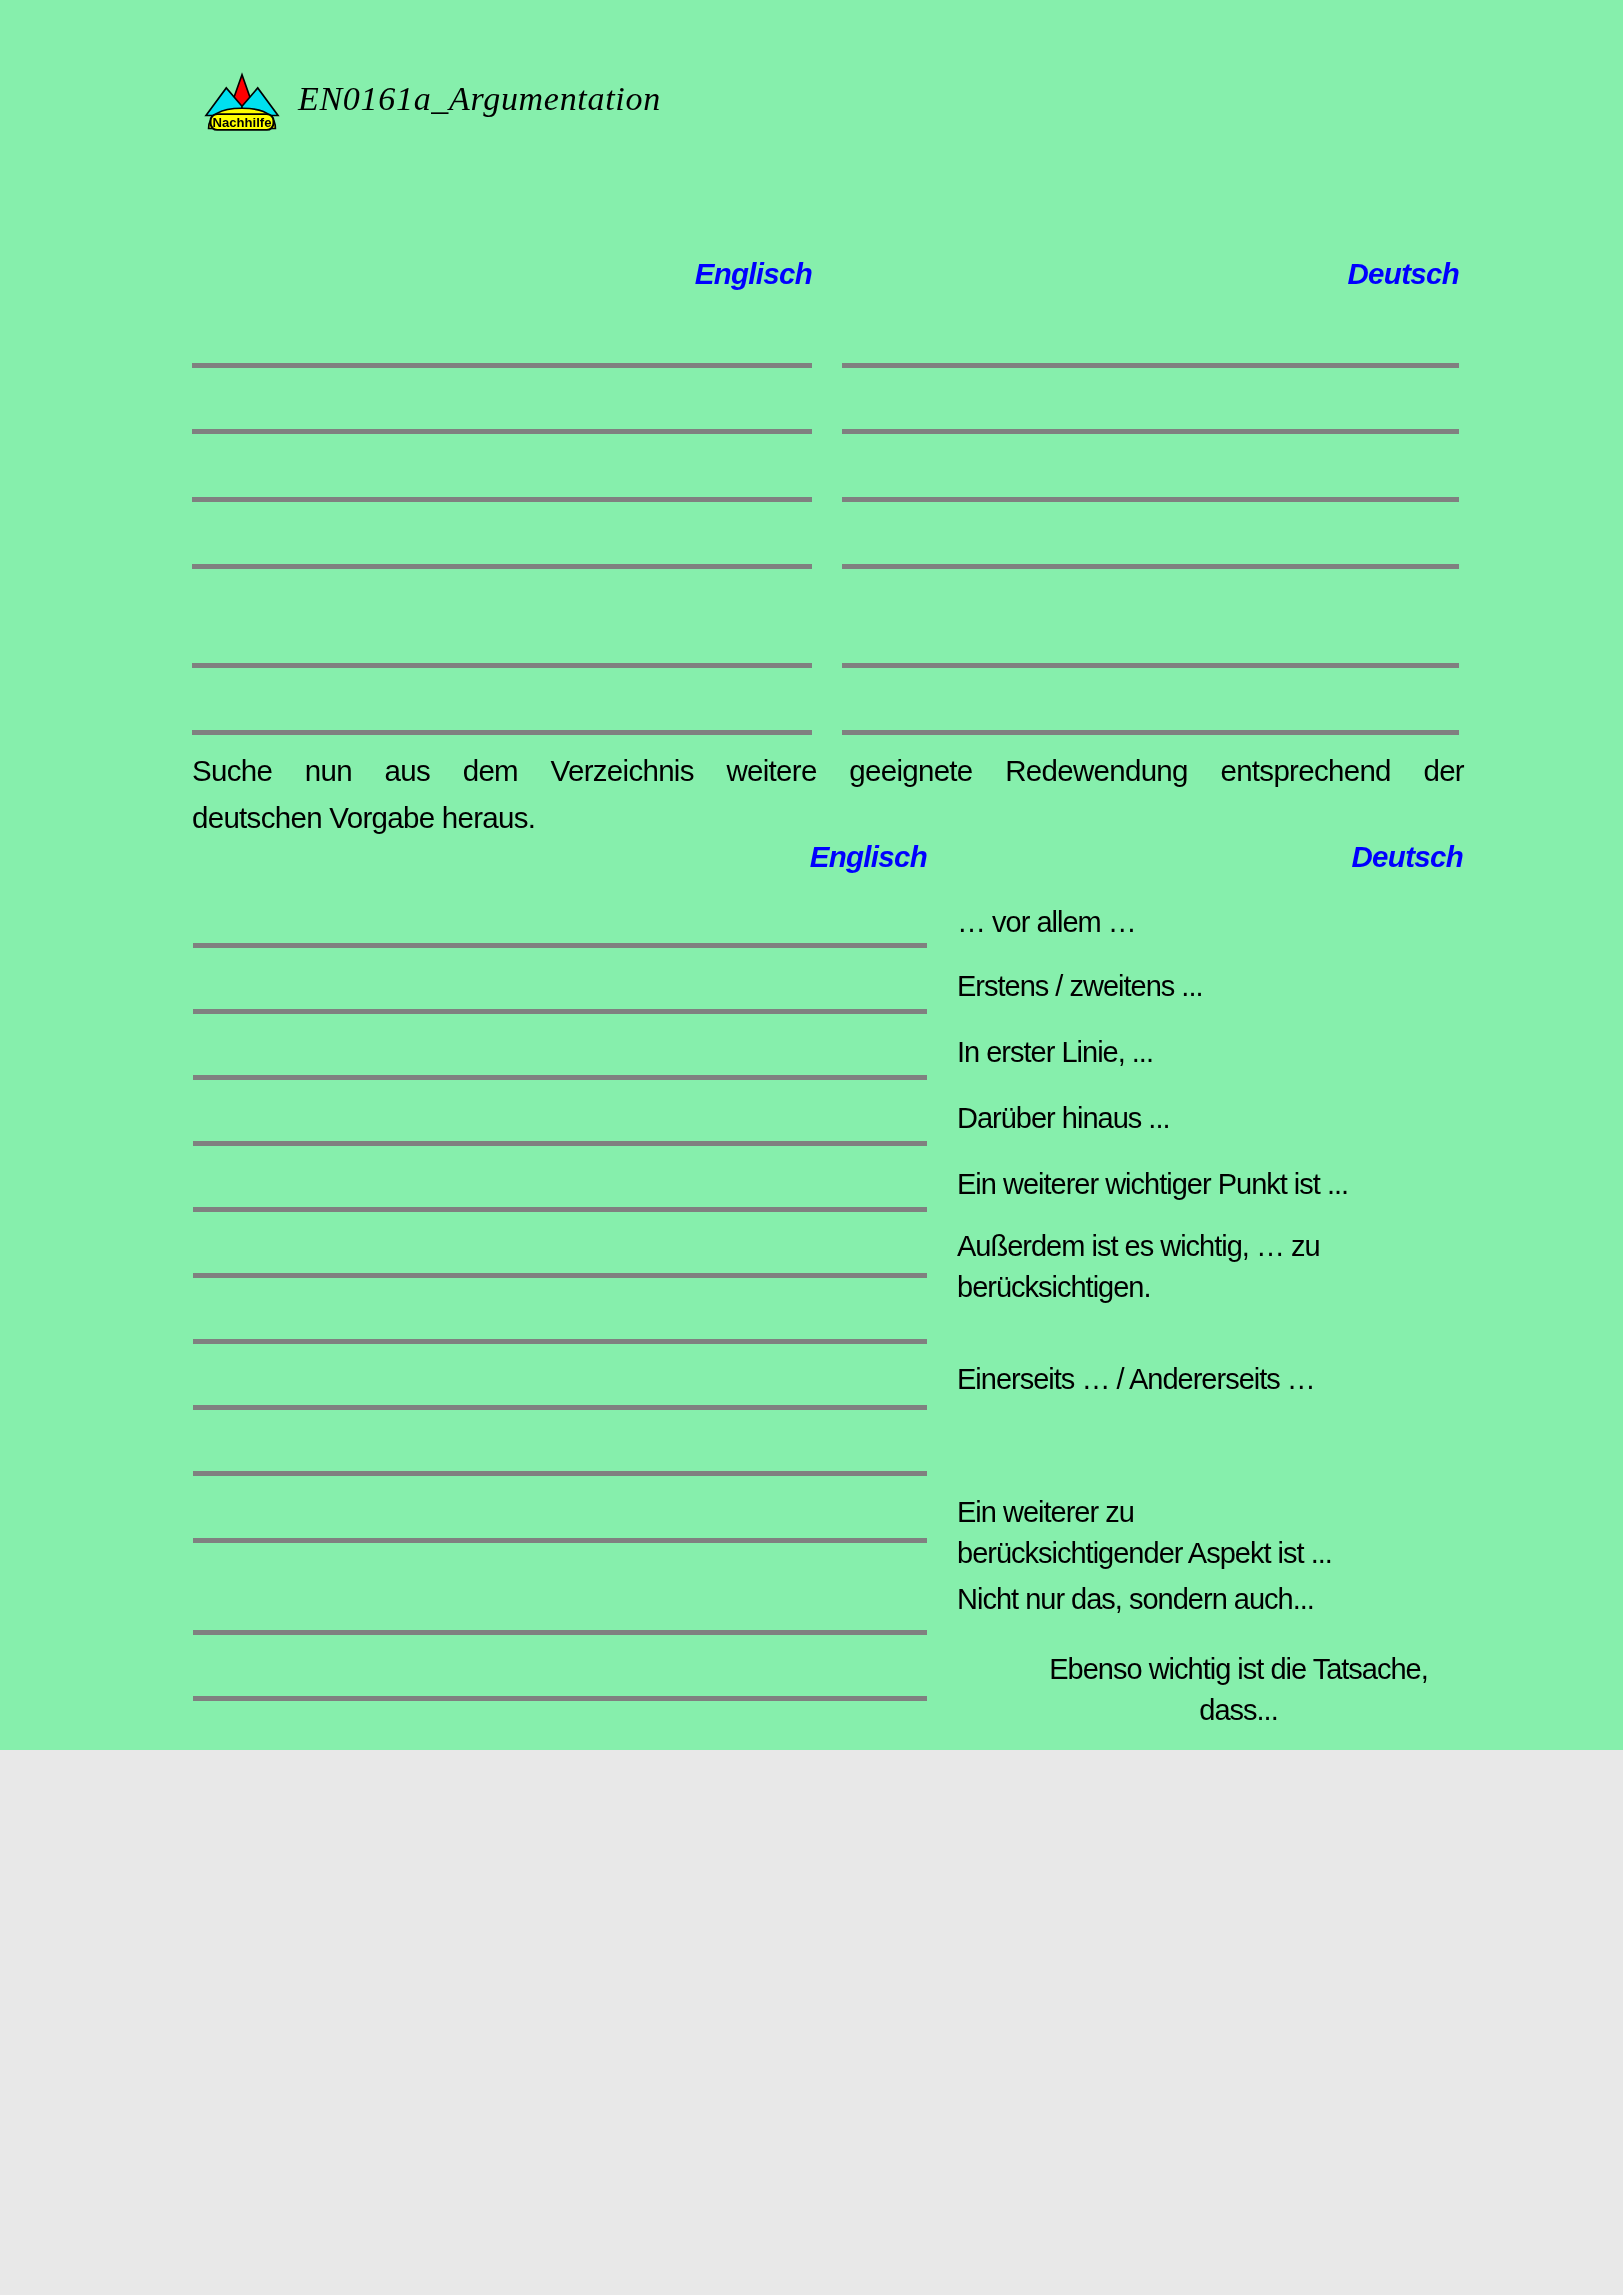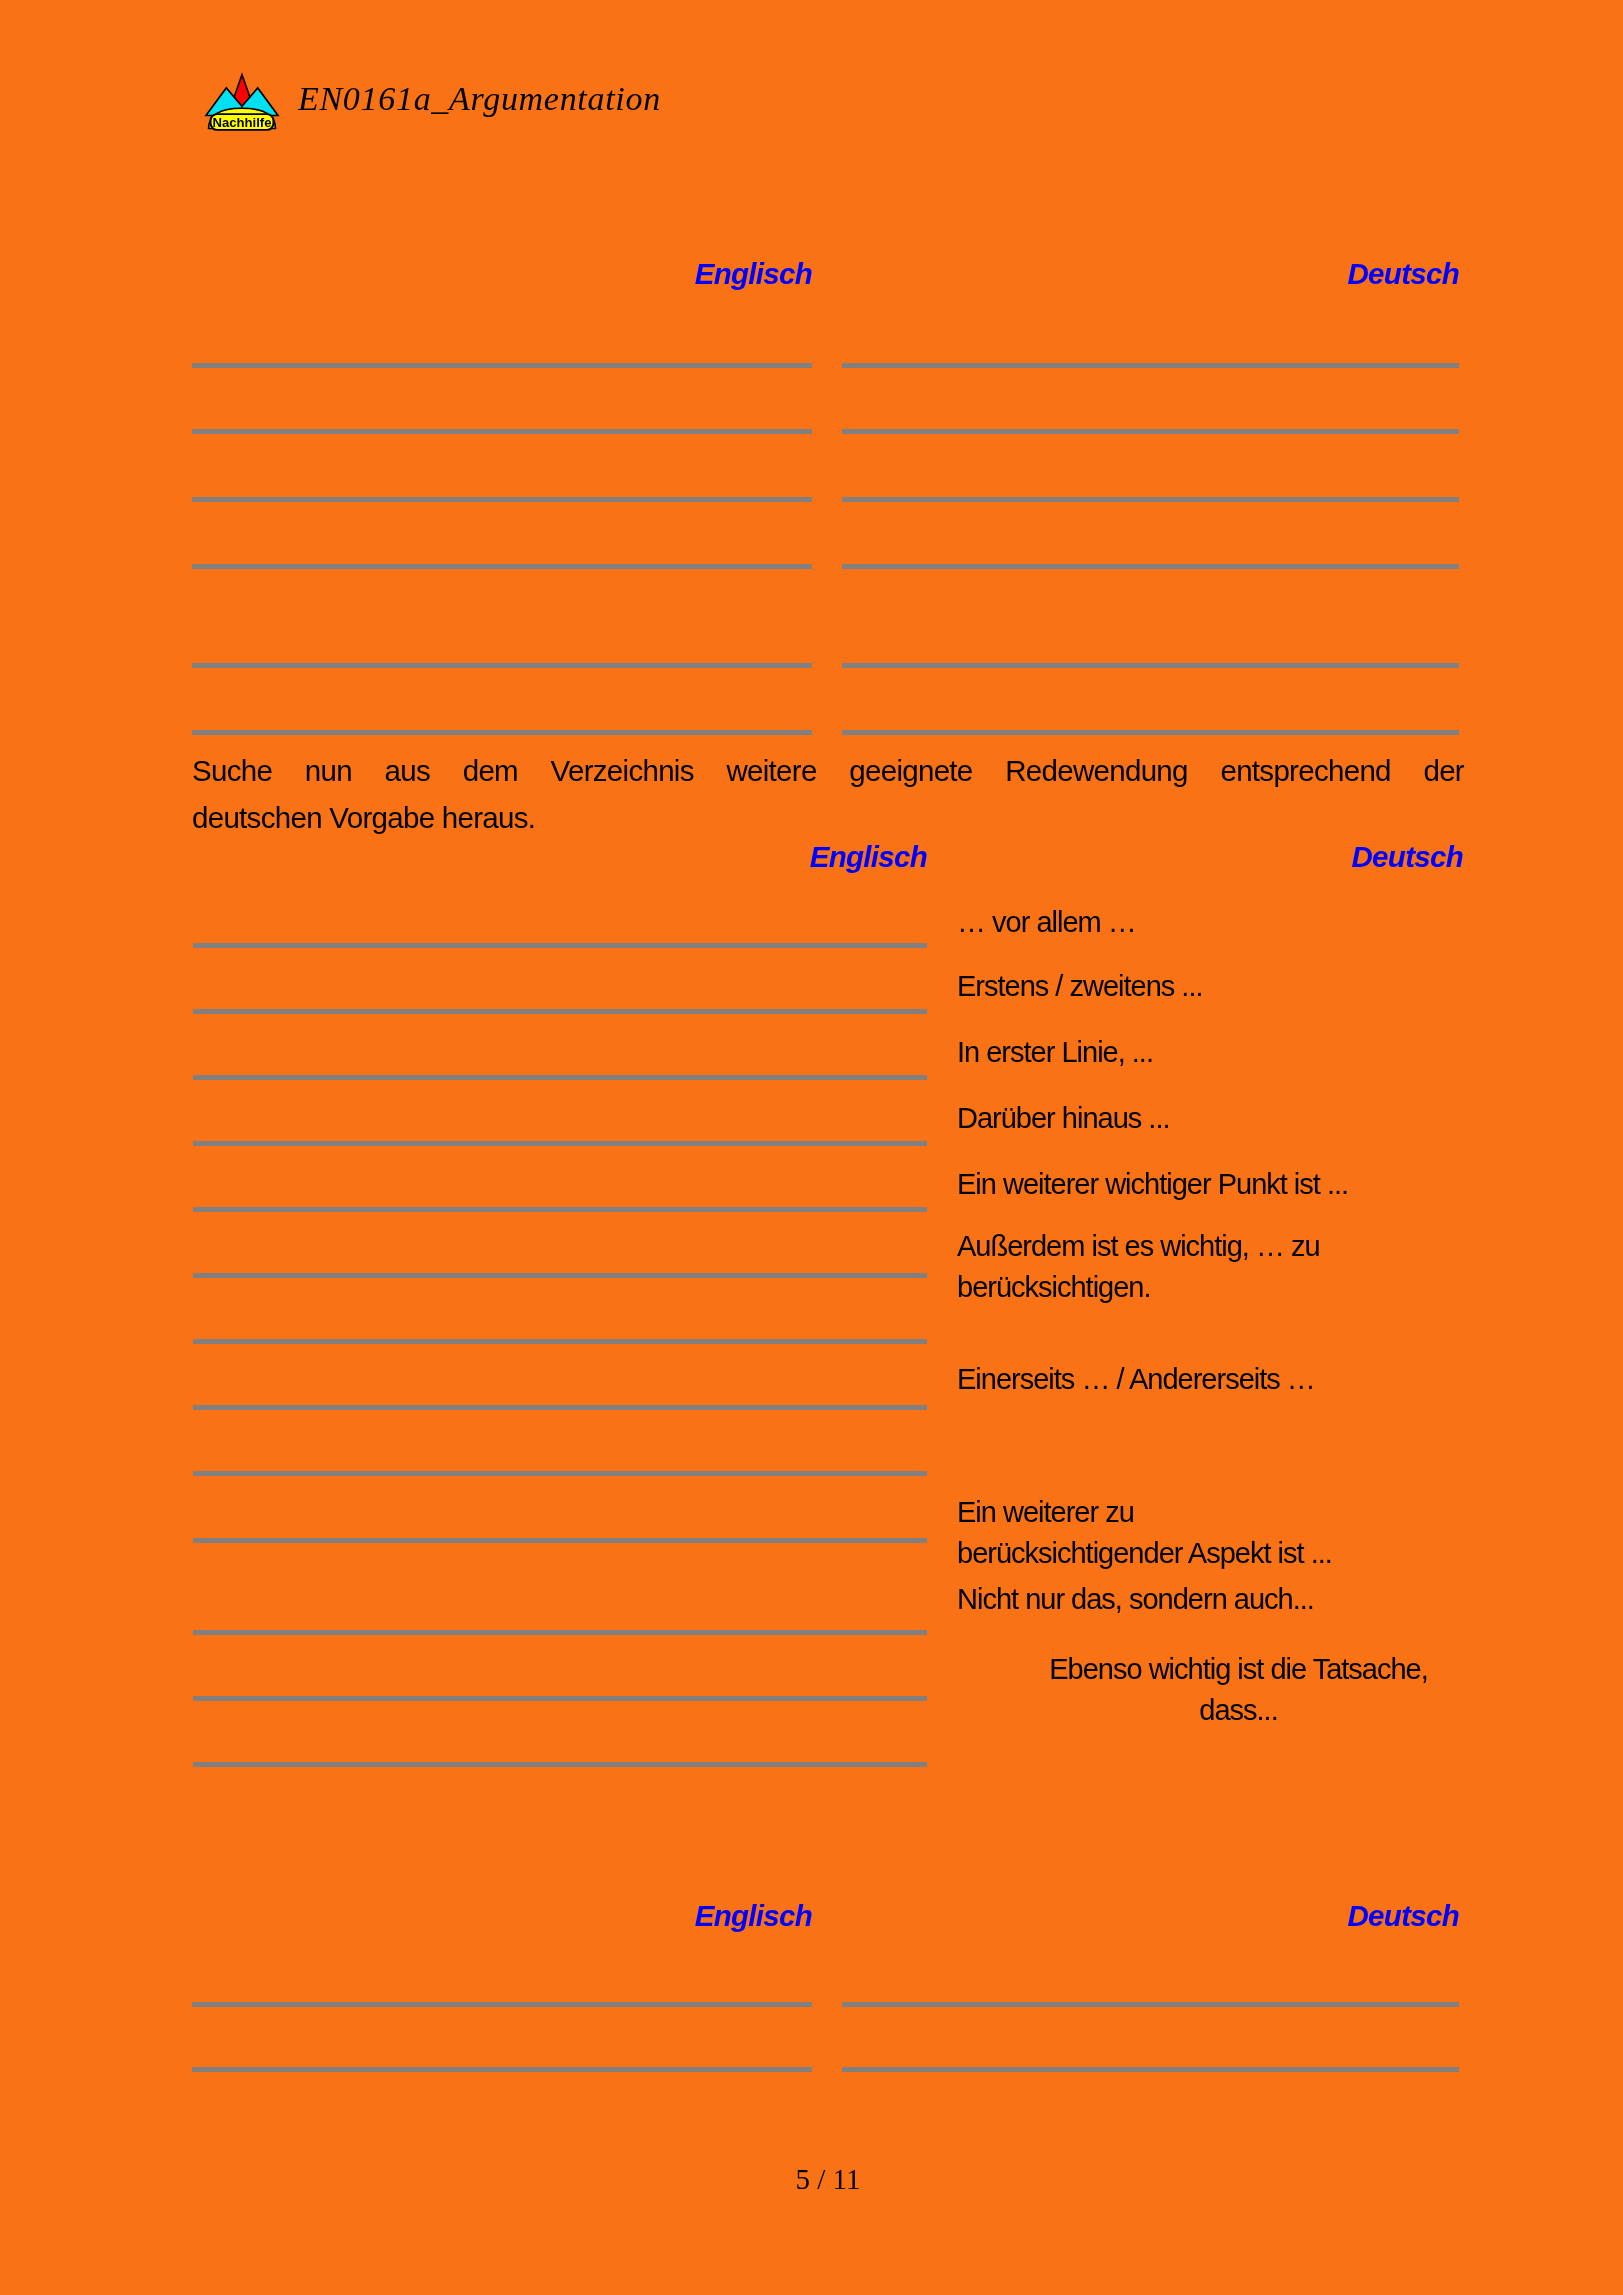--- a/index.html
+++ b/index.html
@@ -1,20 +1,20 @@
 <!DOCTYPE html>
 <html style="font-size:10.5px"><head>
 <meta charset="utf-8">
 <style>
   html,body{margin:0;padding:0;background:#e8e8e8;}
   .page{
     position:relative;
-    width:1623px;height:2295px;
+    width:1623px;height:1750px;
     margin:0 auto;
-    background:#f97316;
+    background:#86efac;
     font-family:"Liberation Sans","DejaVu Sans",sans-serif;
     color:#000;
     overflow:hidden;
   }
   
   .logo{position:absolute;left:204px;top:72px;width:76px;height:62px;}
   .doc-title{
     position:absolute;left:298px;top:80px;
     font-family:"Liberation Serif","DejaVu Serif",serif;
     font-style:italic;font-size:34px;letter-spacing:0.7px;

